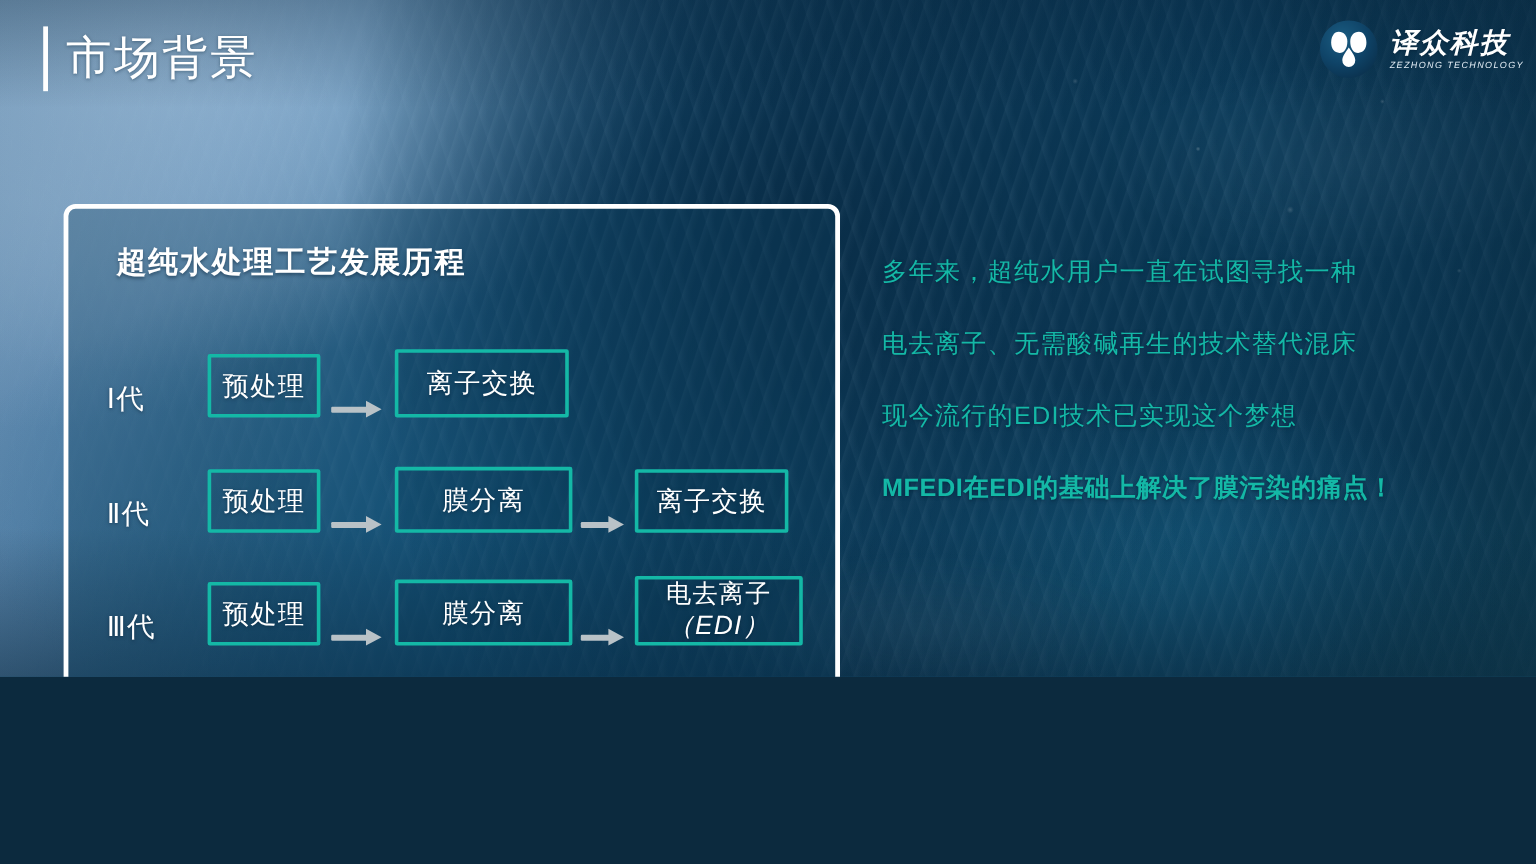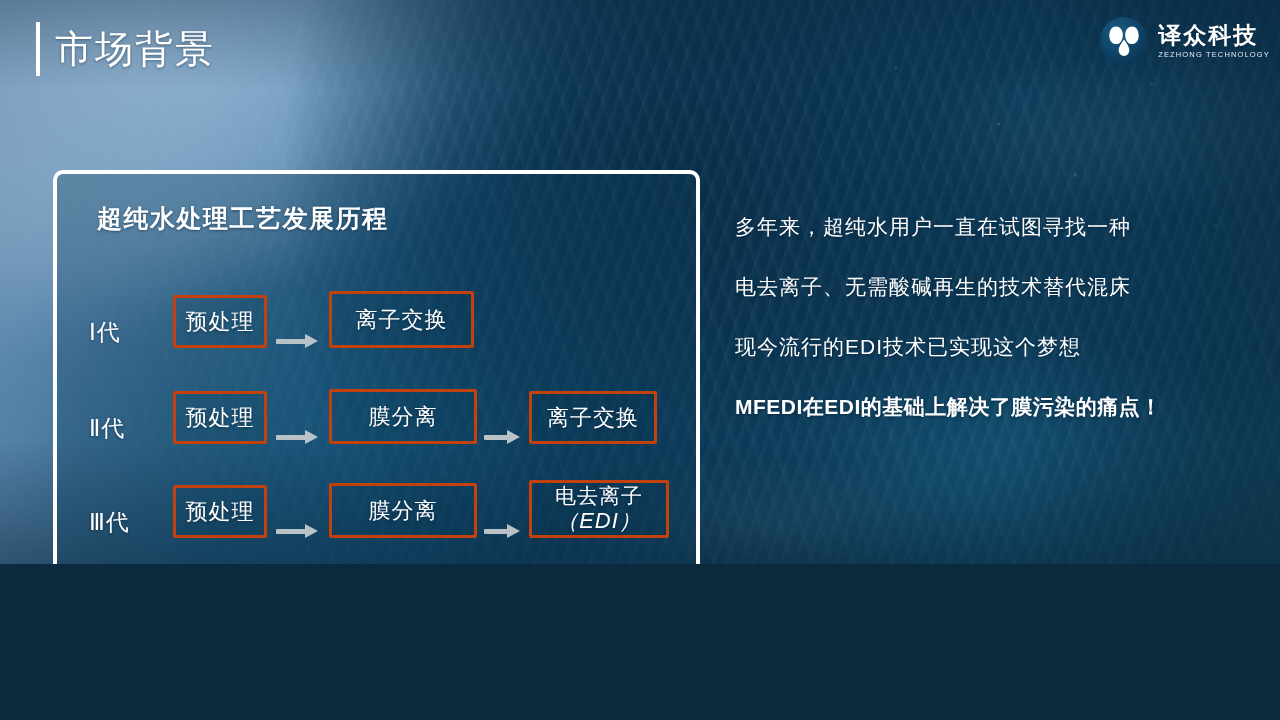--- a/index.html
+++ b/index.html
@@ -114,21 +114,21 @@
     right: 10px; top: 16px;
     display: flex;
     align-items: center;
     gap: 9px;
   }
   .logo-mark {
     width: 50px; height: 50px;
     flex: 0 0 50px;
     position: relative;
   }
-  .logo-text-wrap { display: flex; flex-direction: column; align-items: flex-start; }
+  .logo-text-wrap { display: flex; flex-direction: column; align-items: flex-start; font-style: italic; }
   .logo-cn {
     font-size: 23px;
     font-weight: bold;
     color: #ffffff;
     letter-spacing: 2px;
     line-height: 1.12;
     text-shadow: 0 1px 2px rgba(0,25,45,.5);
   }
   .logo-en {
     font-size: 7.5px;
@@ -175,21 +175,21 @@
     width: 84px;
     flex: 0 0 84px;
     font-size: 23px;
     color: #ffffff;
     letter-spacing: 1px;
     text-shadow: 0 1px 3px rgba(0,25,45,.5);
     white-space: nowrap;
   }
 
   .node {
-    border: 3px solid #c2410c;
+    border: 3px solid #14b8a6;
     border-radius: 2px;
     color: #ffffff;
     font-size: 22px;
     letter-spacing: 1px;
     text-align: center;
     display: flex;
     flex-direction: column;
     align-items: center;
     justify-content: center;
     white-space: nowrap;
@@ -230,21 +230,21 @@
   .arrow.small .shaft { width: 24px; }
 
   
   .right-text {
     position: absolute;
     left: 735px; top: 216px;
     width: 520px;
   }
   .right-line {
     font-size: 21px;
-    color: #ffffff;
+    color: #14b8a6;
     letter-spacing: 1px;
     line-height: 1;
     margin-bottom: 39px;
     white-space: nowrap;
     text-shadow: 0 1px 3px rgba(0,25,45,.55);
   }
   .right-line.bold { font-weight: bold; letter-spacing: .5px; }
   .right-line:last-child { margin-bottom: 0; }
 </style>
 </head>

